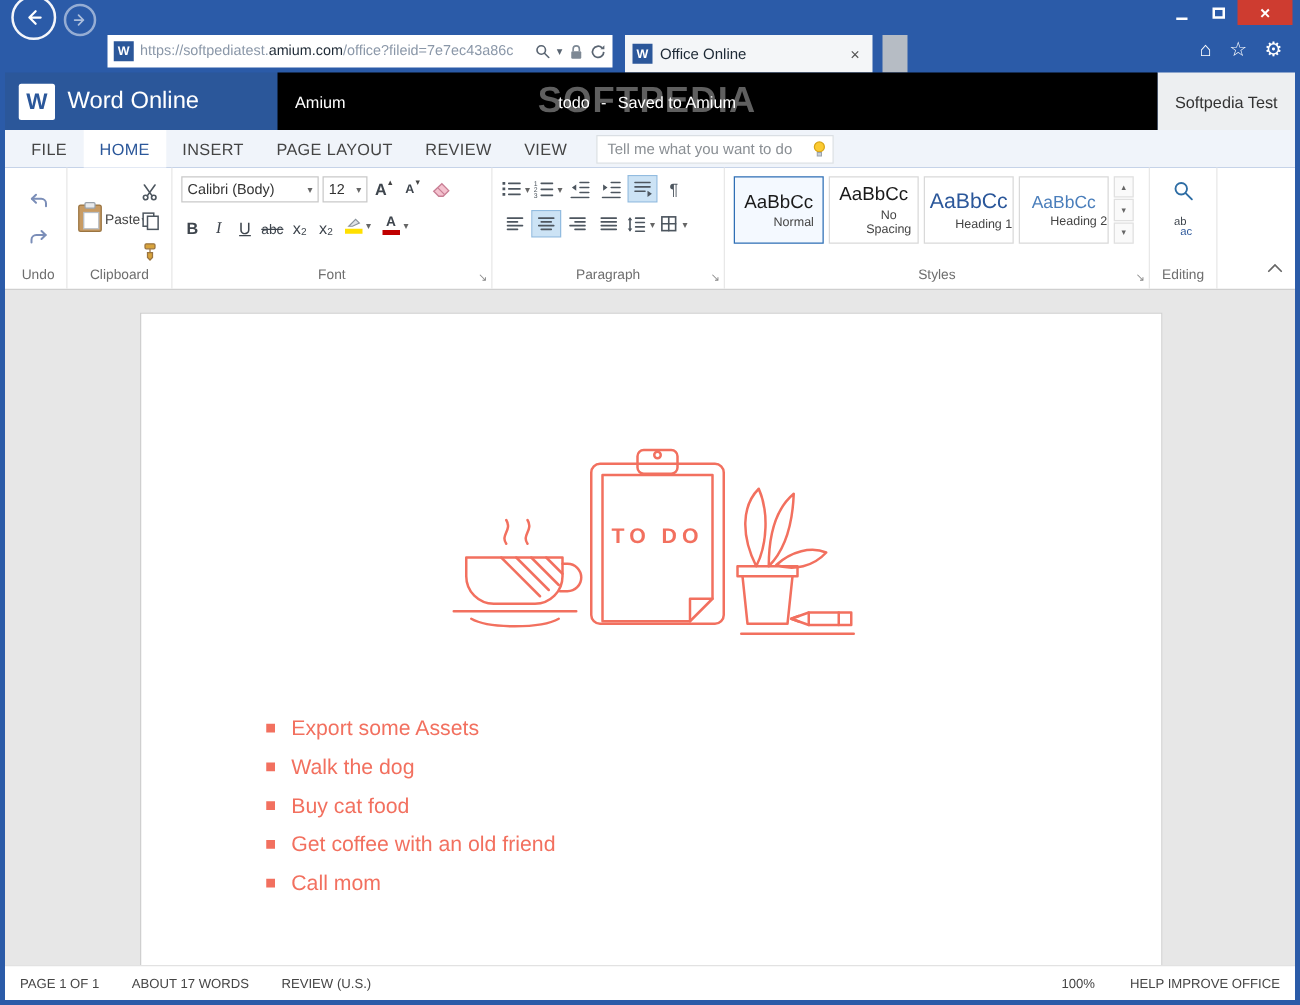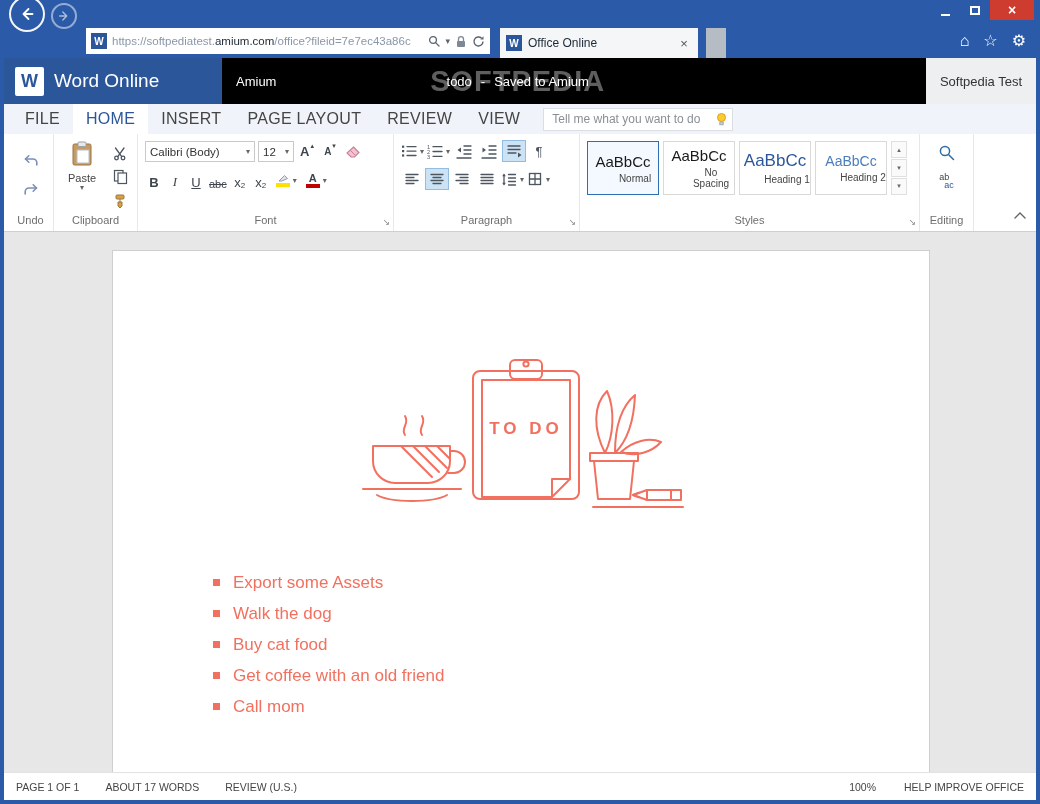--- a/index.html
+++ b/index.html
@@ -46,21 +46,21 @@
   .blackbar { flex:1; background:#000; position:relative; display:flex; align-items:center; color:#fff; }
   .workspace { margin-left:14px; font-size:13px; z-index:2; }
   .doc-center { position:absolute; left:42%; transform:translateX(-50%); display:flex; gap:9px; align-items:flex-start;
                 font-size:13px; z-index:2; }
   .watermark { position:absolute; left:42%; top:50%; transform:translate(-50%,-50%); font-size:29px; font-weight:bold;
                letter-spacing:1px; color:#5f5f5f; z-index:1; }
   .account { width:110px; background:#edeff1; color:#333; font-size:13px; display:flex; align-items:center; justify-content:center; }
 
   
   .tabs-row { height:30px; background:#f0f4fa; display:flex; align-items:stretch; padding-left:8px; }
-  .rtab { padding:0 13px; font-size:16px; color:#444; letter-spacing:.3px; }
+  .rtab { padding:0 13px; font-size:13px; color:#444; letter-spacing:.3px; }
   .rtab.active { background:#fff; color:var(--word-blue,#2b579a); }
   .tellme { position:relative; align-self:center; margin-left:10px; }
   .tellme input { width:190px; height:23px; border:1px solid #dadfe4; padding:0 24px 0 8px; font-size:12px; color:#333;
                   font-family:"Liberation Sans", sans-serif; }
   .tellme input::placeholder { color:#8a8f94; }
   .bulb { position:absolute; right:5px; top:4px; }
 
   
   .ribbon { height:98px; background:#fff; display:flex; border-bottom:1px solid #cfcfcf; padding-left:4px; }
   .group { position:relative; border-right:1px solid #e8e8e8; padding:7px 7px 24px; }
@@ -68,21 +68,21 @@
   .launcher { position:absolute; right:3px; bottom:4px; font-size:9px; color:#8a8a8a; }
   .ib { display:flex; align-items:center; justify-content:center; min-width:20px; height:20px; }
   .s  { stroke:#4d565f; stroke-width:1.3; fill:none; stroke-linecap:round; }
   .f  { fill:#4d565f; }
   .sc { stroke:#4d565f; stroke-width:1.2; fill:#fff; }
   .us { stroke:#7b8eb8; stroke-width:1.6; fill:none; stroke-linecap:round; stroke-linejoin:round; }
 
   .g-undo { width:46px; display:flex; flex-direction:column; align-items:center; gap:9px; padding-top:16px; }
 
   .g-clip .cliprow { display:flex; gap:7px; }
-  .paste-btn { width:42px; display:flex; flex-direction:column; align-items:center; gap:1px; }
+  .paste-btn { width:42px; display:flex; flex-direction:row; align-items:center; gap:1px; }
   .pb-label { font-size:11px; color:#444; }
   .pb-caret { font-size:8px; color:#666; line-height:6px; }
   .clip-col { display:flex; flex-direction:column; gap:4px; padding-top:2px; }
 
   .g-font { width:256px; }
   .row { display:flex; align-items:center; gap:3px; }
   .row + .row { margin-top:8px; }
   .combo { height:21px; border:1px solid #c9c9c9; display:flex; align-items:center; justify-content:space-between;
            padding:0 4px; font-size:11.5px; color:#333; background:#fff; }
   .combo.name { width:110px; }

